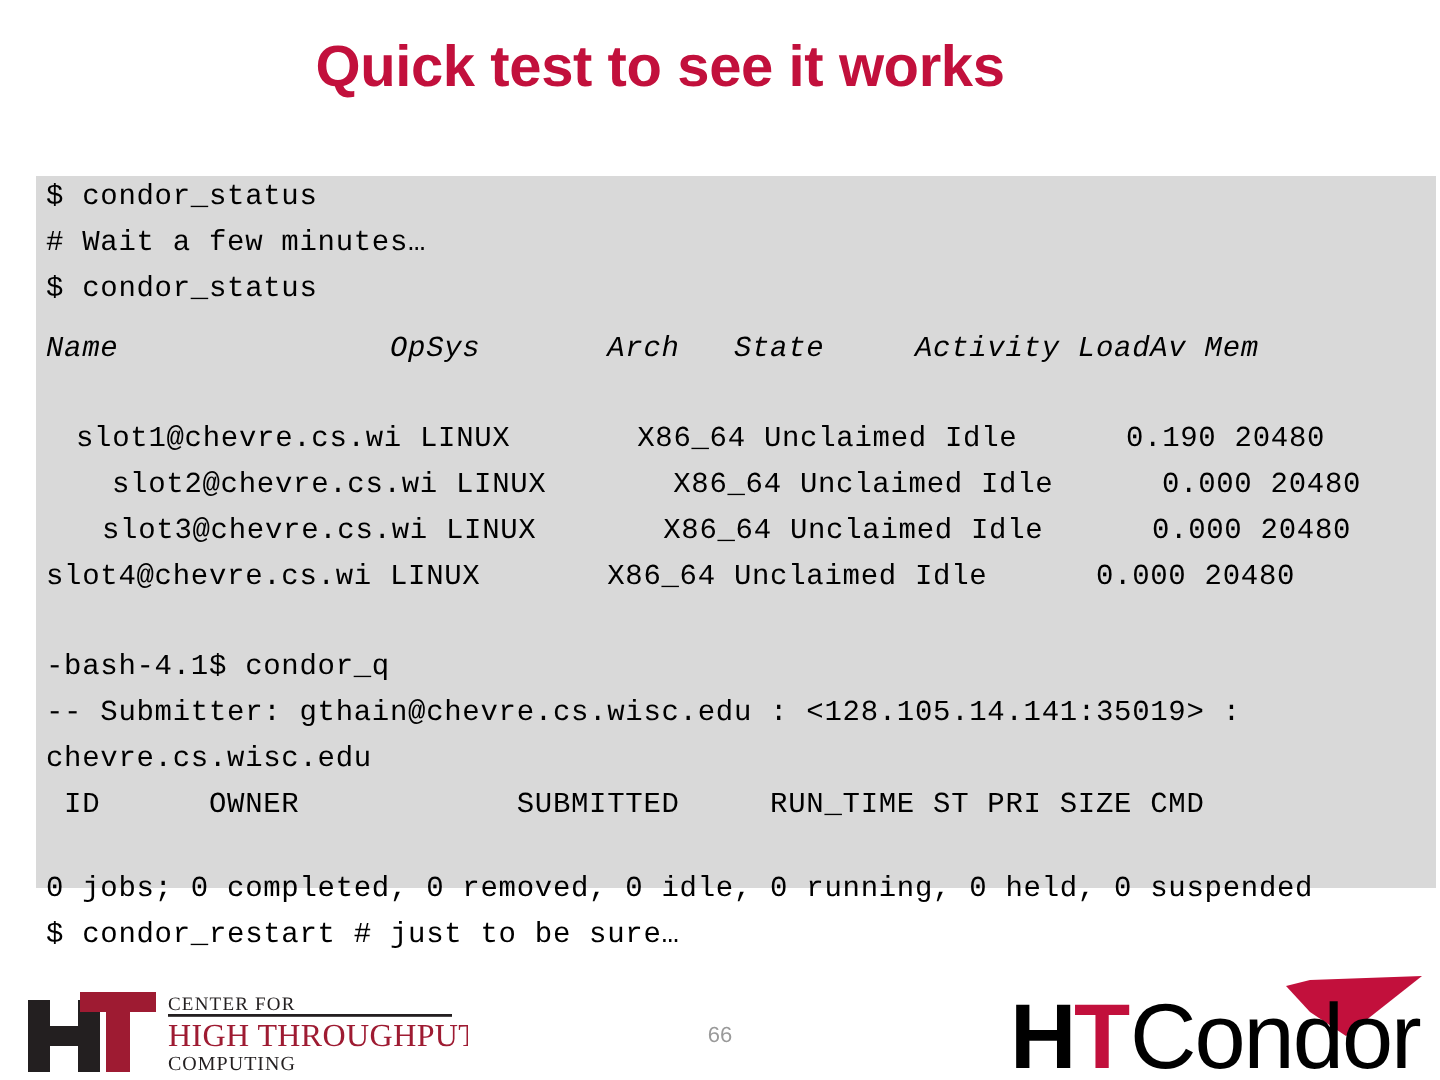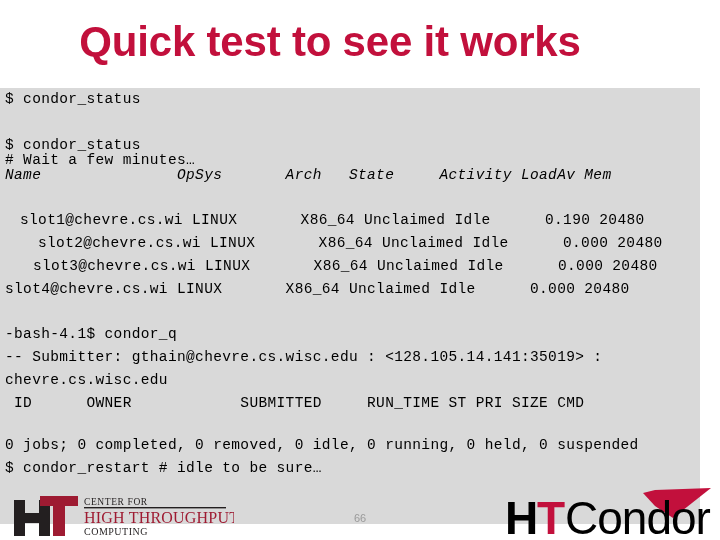--- a/index.html
+++ b/index.html
@@ -16,34 +16,34 @@
   }
 
   
   #slide-title {
     position: absolute;
     left: 0;
     top: 18px;
     width: 660px;
     text-align: center;
     font-family: "Liberation Sans", sans-serif;
-    font-size: 42px;
+    font-size: 29px;
     font-weight: bold;
     color: #c2103c;
     letter-spacing: -0.2px;
     white-space: nowrap;
   }
 
   
   #terminal-panel {
     position: absolute;
-    left: 0;
+    left: 18px;
     top: 88px;
     width: 700px;
-    height: 436px;
+    height: 356px;
     background: #d9d9d9;
   }
 
   .term-line {
     position: absolute;
     left: 5px;
     font-family: "Liberation Mono", "DejaVu Sans Mono", monospace;
     font-size: 14.5px;
     line-height: 14.5px;
     color: #000000;
@@ -81,33 +81,33 @@
     height: 52px;
   }
 </style>
 </head>
 <body>
 
 <div id="slide-title" style="color: rgb(194, 16, 60);">Quick test to see it works</div>
 
 <div id="terminal-panel" style="background: rgb(217, 217, 217);">
     <div class="term-line" style="top: 4px;">$ condor_status</div>
-    <div class="term-line" style="top: 27px; margin-top: 38px;"># Wait a few minutes…</div>
+    <div class="term-line" style="top: 27px;"># Wait a few minutes…</div>
     <div class="term-line" style="top: 50px;">$ condor_status</div>
     <div class="term-line" style="top: 80px; font-style: italic;">Name               OpSys       Arch   State     Activity LoadAv Mem</div>
     <div class="term-line" style="top: 125px; margin-left: 15px;">slot1@chevre.cs.wi LINUX       X86_64 Unclaimed Idle      0.190 20480</div>
     <div class="term-line" style="top: 148px; margin-left: 33px;">slot2@chevre.cs.wi LINUX       X86_64 Unclaimed Idle      0.000 20480</div>
     <div class="term-line" style="top: 171px; margin-left: 28px;">slot3@chevre.cs.wi LINUX       X86_64 Unclaimed Idle      0.000 20480</div>
     <div class="term-line" style="top: 194px;">slot4@chevre.cs.wi LINUX       X86_64 Unclaimed Idle      0.000 20480</div>
     <div class="term-line" style="top: 239px;">-bash-4.1$ condor_q</div>
     <div class="term-line" style="top: 262px;">-- Submitter: gthain@chevre.cs.wisc.edu : &lt;128.105.14.141:35019&gt; :</div>
     <div class="term-line" style="top: 308px;"> ID      OWNER            SUBMITTED     RUN_TIME ST PRI SIZE CMD</div>
     <div class="term-line" style="top: 285px;">chevre.cs.wisc.edu</div>
     <div class="term-line" style="top: 350px;">0 jobs; 0 completed, 0 removed, 0 idle, 0 running, 0 held, 0 suspended</div>
-    <div class="term-line" style="top: 373px;">$ condor_restart # idle to be sure…</div>
+    <div class="term-line" style="top: 373px;">$ condor_restart # just to be sure…</div>
   </div>
 
 <div id="page-number">66</div>
 
 <div id="chtc-logo">
   <svg width="220" height="42" viewBox="0 0 220 42" xmlns="http://www.w3.org/2000/svg">
 
     <rect x="0" y="4" width="11" height="36" fill="#231f20"></rect>
     <rect x="0" y="17" width="35" height="10" fill="#231f20"></rect>
     <rect x="25" y="4" width="11" height="36" fill="#231f20"></rect>

